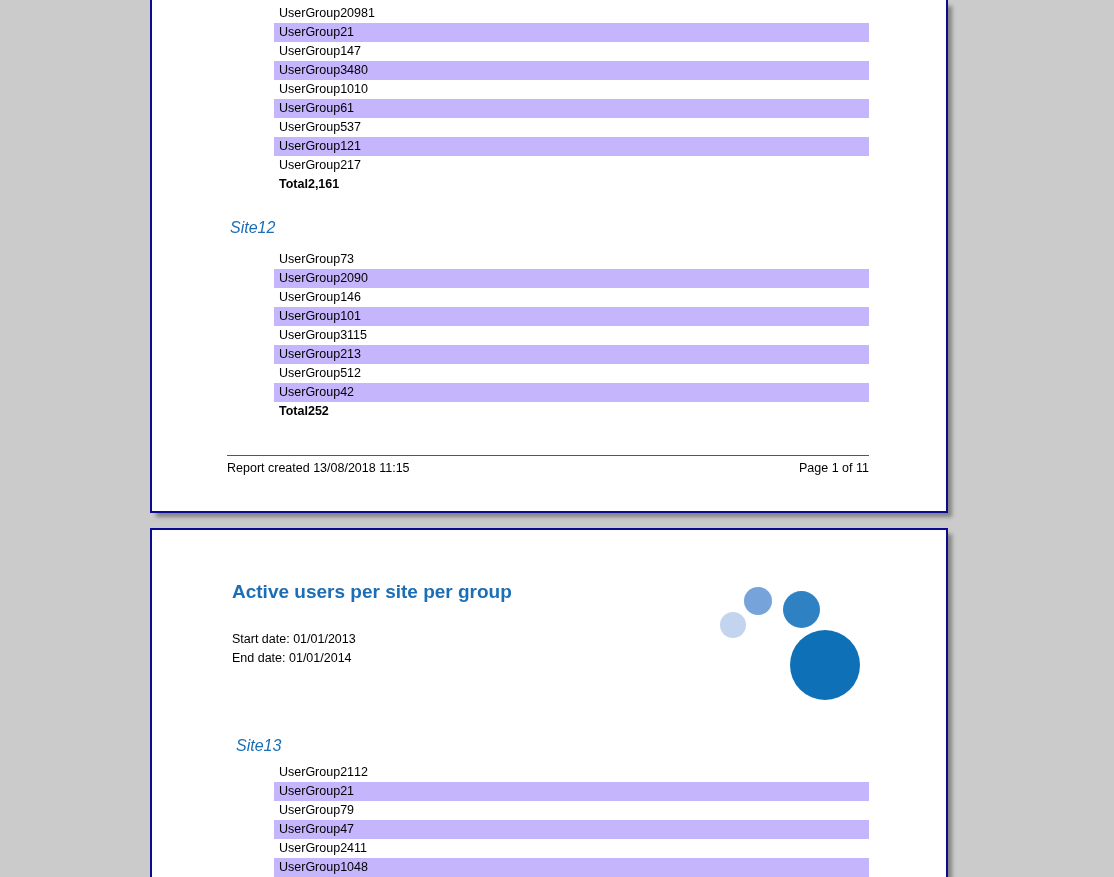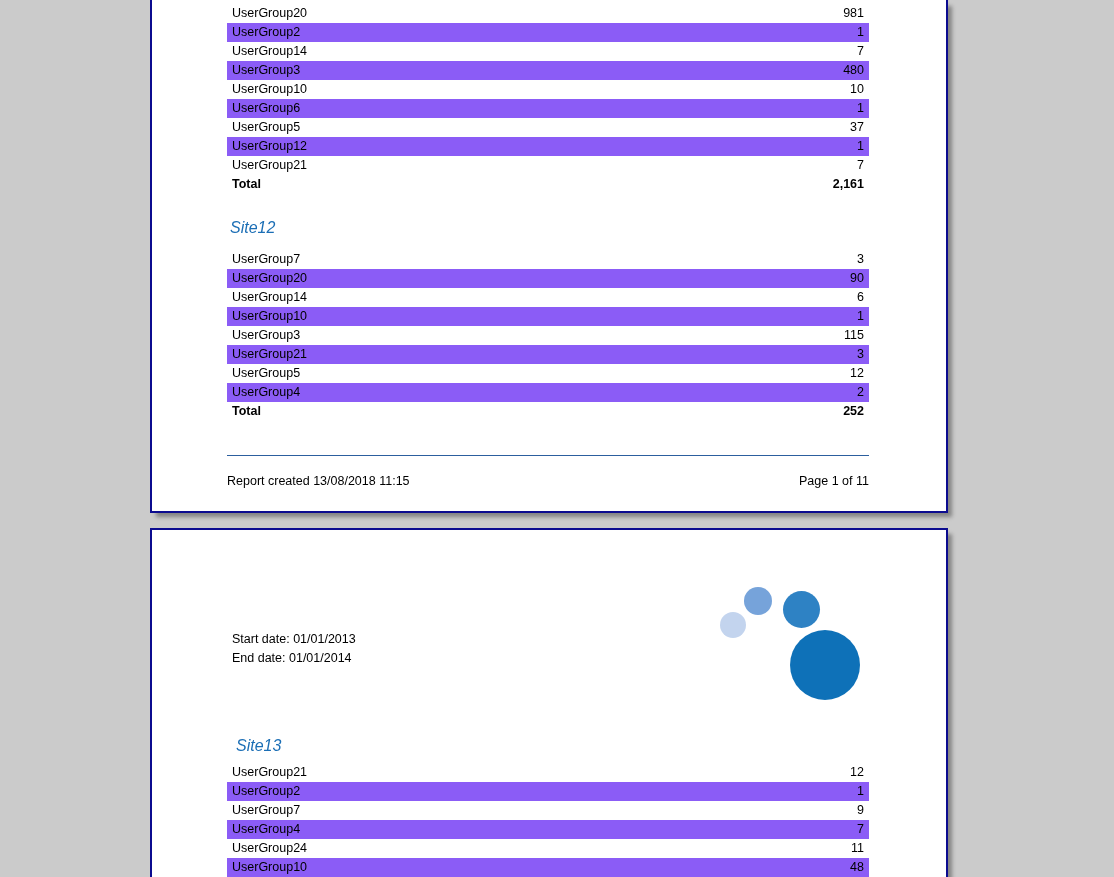--- a/index.html
+++ b/index.html
@@ -19,45 +19,45 @@
     border:2px solid #0b0b8f;
     box-shadow:5px 5px 4px -1px rgba(0,0,0,0.35);
   }
   .page-1 { top:0; height:513px; border-top:none; }
   .page-2 { top:528px; height:400px; border-bottom:none; }
   .page-inner { position:relative; width:100%; height:100%; }
 
   .rtable { position:absolute; left:75px; width:642px; }
   .trow {
     height:19px; line-height:19px;
-    display:flex; justify-content:space-between;
+    display:flex; 
     padding:0 5px; box-sizing:border-box;
-    font-size:12.5px; color:#000;
-  }
-  .trow.alt { background:#8b5cf6; }
+    font-size:12.5px; color:#000;margin-left:47px;
+  }
+  .trow.alt { background:#c4b5fd; }
   .trow.total { font-weight:bold; }
 
   .site-heading {
     position:absolute; left:78px; margin:0;
     font-size:16px; font-weight:normal; font-style:italic;
     color:#1b6eb5; line-height:17px;
   }
   .report-title {
     position:absolute; left:80px; top:52px; margin:0;
     font-size:19px; font-weight:bold;
     color:#1b6eb5; line-height:20px;
   }
   .date-block {
     position:absolute; left:80px; top:100px;
     font-size:12.5px; line-height:19px; color:#000;
   }
   .page-footer {
     position:absolute; left:75px; top:455px; width:642px;
     border-top:1px solid #2c5f9e;
-    padding-top:18px; box-sizing:border-box;
+    padding-top:5px; box-sizing:border-box;
     display:flex; justify-content:space-between;
     font-size:12.5px; color:#000;
   }
 
   #table-1 { top:4px; }
   #heading-site12 { top:219px; }
   #table-2 { top:250px; }
   #heading-site13 { top:207px;margin-left:6px; }
   #table-3 { top:233px; }
 
@@ -183,20 +183,21 @@
         <span>Report created 13/08/2018 11:15</span>
         <span>Page 1 of 11</span>
       </div>
 
     </div>
   </div>
 
   <div class="page page-2">
     <div class="page-inner">
 
+      <h1 class="report-title">Active users per site per group</h1>
 
       <div class="date-block">
         <div>Start date: 01/01/2013</div>
         <div>End date: 01/01/2014</div>
       </div>
 
       <div class="logo">
         <div class="circle c1"></div>
         <div class="circle c2"></div>
         <div class="circle c3"></div>

